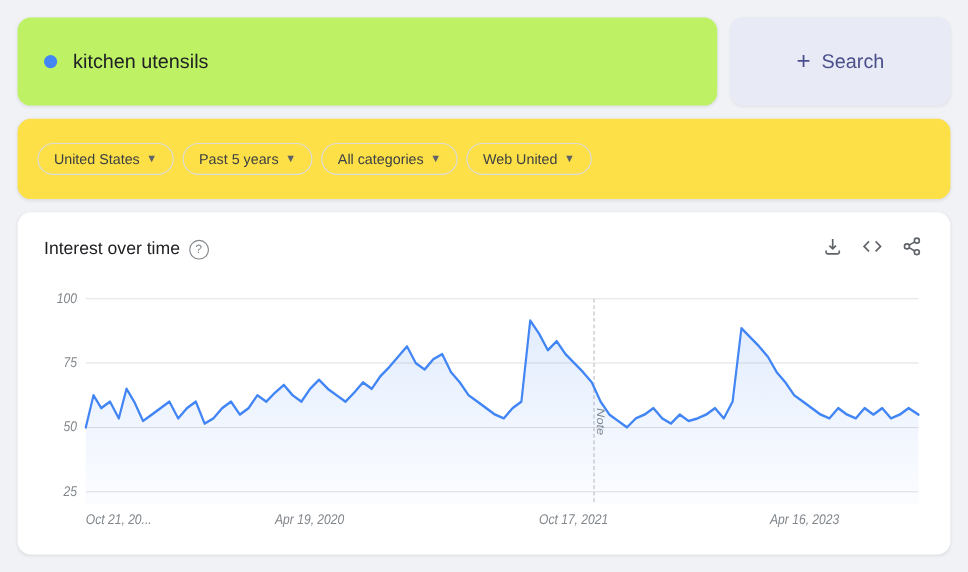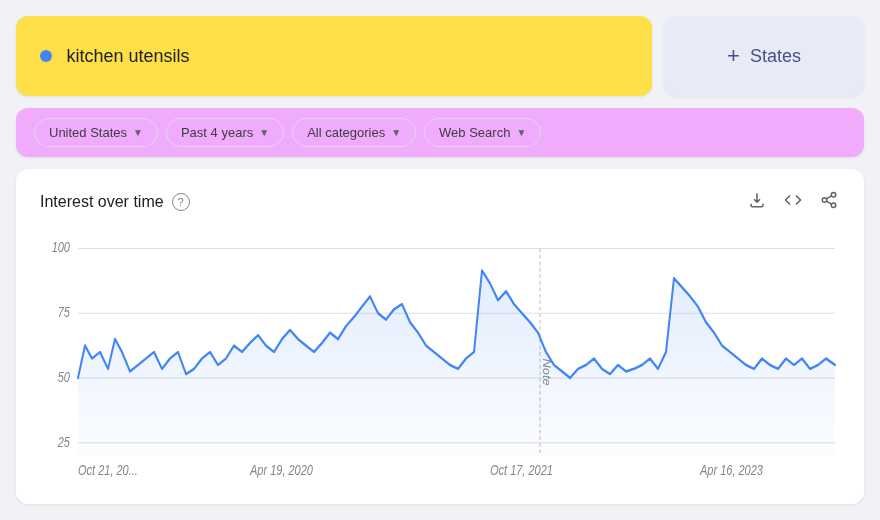--- a/index.html
+++ b/index.html
@@ -15,21 +15,21 @@
       gap: 12px;
     }
 
     .top-row {
       display: flex;
       gap: 12px;
       align-items: stretch;
     }
 
     .search-term-card {
-      background: #fde047;
+      background: #bef264;
       border-radius: 12px;
       padding: 18px 24px;
       flex: 1;
       display: flex;
       flex-direction: column;
       justify-content: center;
       box-shadow: 0 1px 3px rgba(0,0,0,0.08);
       min-height: 80px;
     }
 
@@ -79,23 +79,23 @@
     .compare-label {
       font-size: 18px;
       color: #4a4f8a;
       font-weight: 400;
     }
 
     .filters-row {
       display: flex;
       gap: 8px;
       align-items: center;
-      background: #f0abfc;
+      background: #fde047;
       border-radius: 12px;
-      padding: 10px 18px;
+      padding: 22px 18px;
       box-shadow: 0 1px 3px rgba(0,0,0,0.08);
     }
 
     .filter-btn {
       display: flex;
       align-items: center;
       gap: 6px;
       background: none;
       border: 1px solid #dadce0;
       border-radius: 20px;
@@ -185,39 +185,39 @@
 
 <div class="top-row">
   <div class="search-term-card">
     <div>
       <span class="search-term-dot"></span>
       <span class="search-term-name">kitchen utensils</span>
     </div>
   </div>
   <div class="compare-card">
     <span class="compare-plus">+</span>
-    <span class="compare-label">States</span>
+    <span class="compare-label">Search</span>
   </div>
 </div>
 
 <div class="filters-row">
   <button class="filter-btn">
     <span>United States</span>
     <span class="chevron">▼</span>
   </button>
   <button class="filter-btn">
-    <span>Past 4 years</span>
+    <span>Past 5 years</span>
     <span class="chevron">▼</span>
   </button>
   <button class="filter-btn">
     <span>All categories</span>
     <span class="chevron">▼</span>
   </button>
   <button class="filter-btn">
-    <span>Web Search</span>
+    <span>Web United</span>
     <span class="chevron">▼</span>
   </button>
 </div>
 
 <div class="chart-card">
   <div class="chart-header">
     <div class="chart-title-group">
       <span class="chart-title">Interest over time</span>
       <div class="help-icon">
         <span>?</span>

